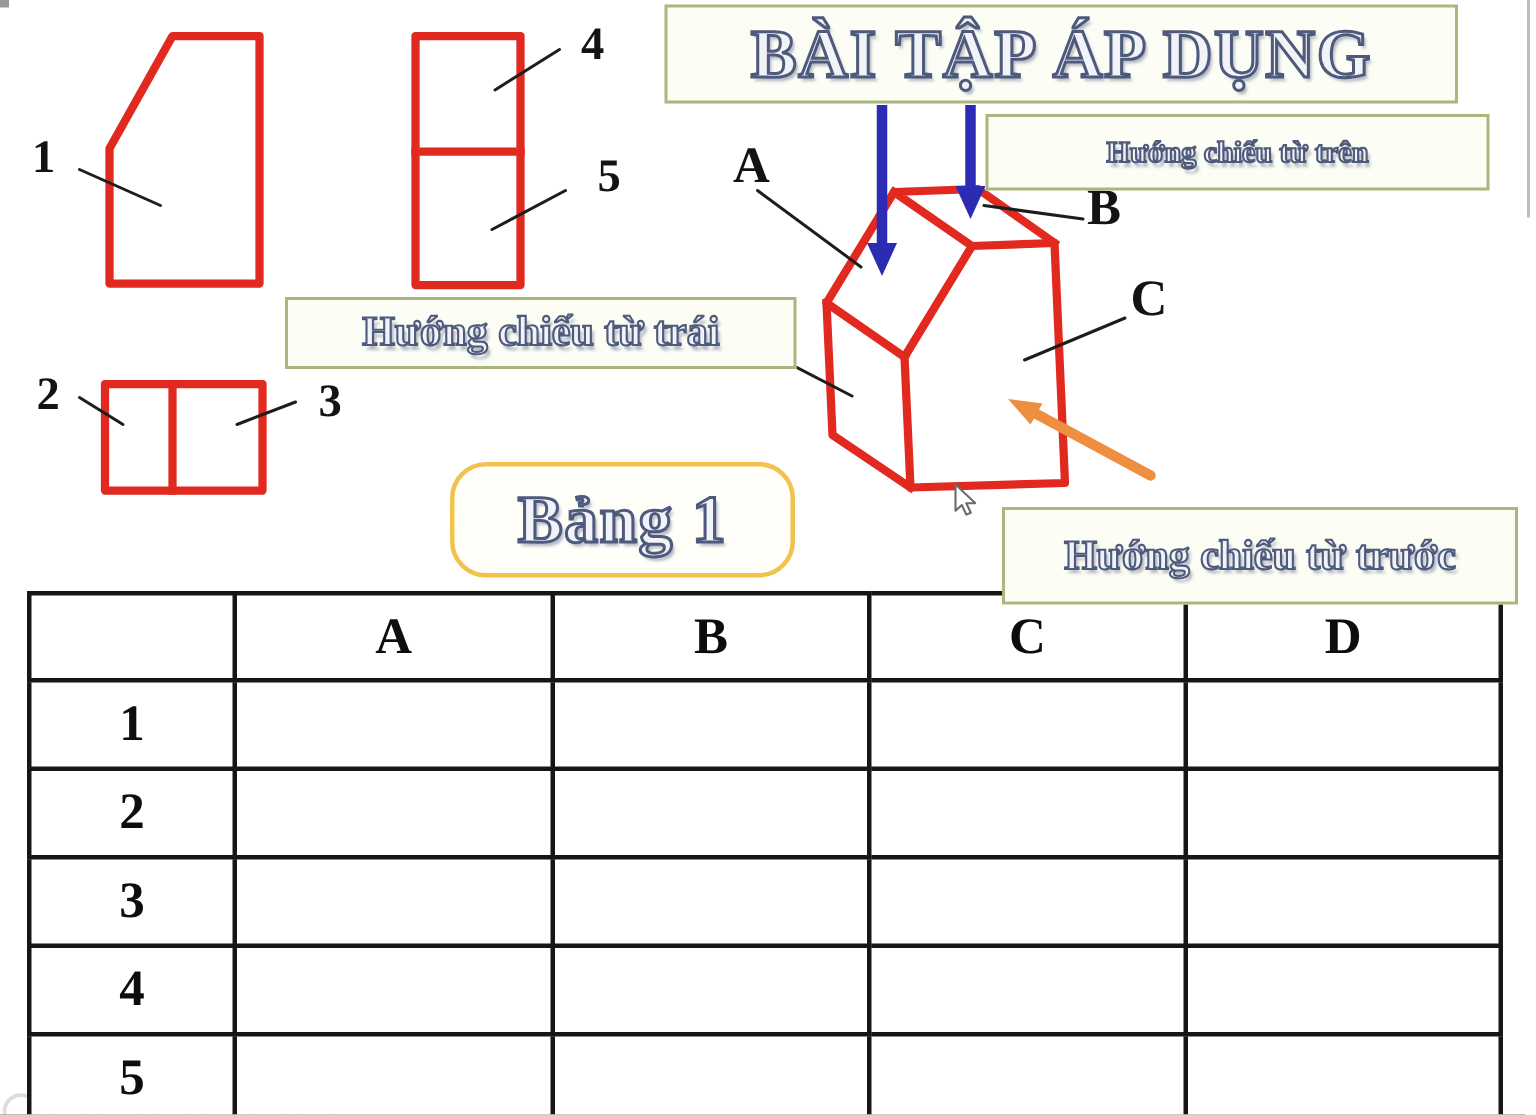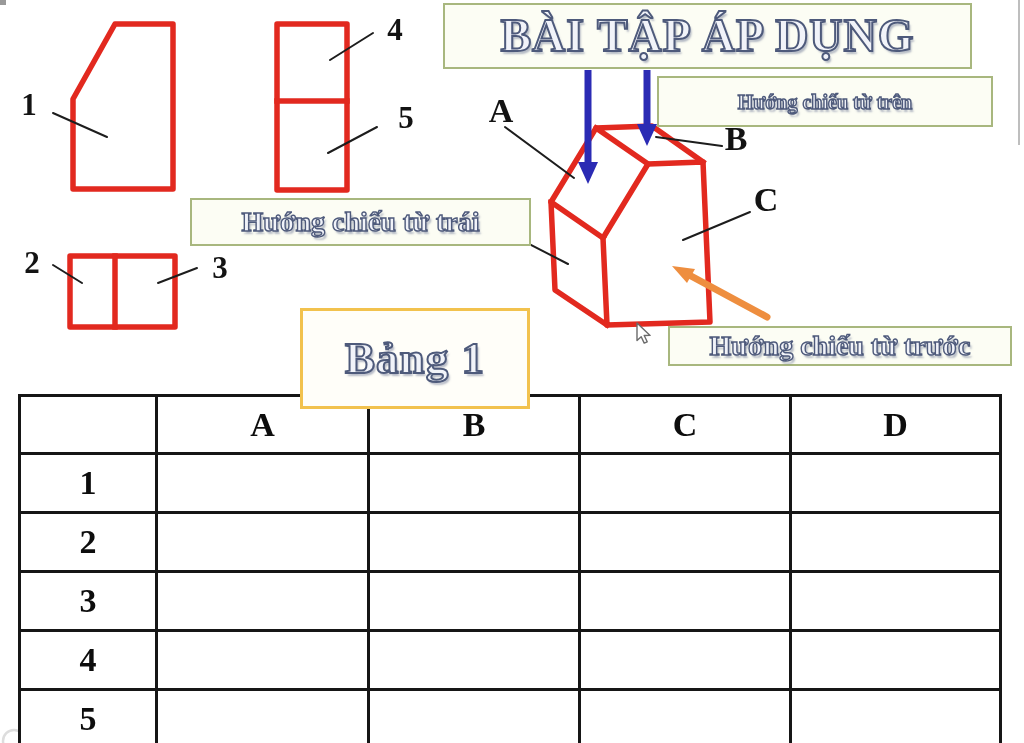--- a/index.html
+++ b/index.html
@@ -131,25 +131,25 @@
   </div>
 
   <div class="callout" style="left:657px;top:76px;width:336px;height:51px;">
     <span class="outline-text" style="font-size:20px;">Hướng chiếu từ trên</span>
   </div>
 
   <div class="callout" style="left:146px;top:198px;width:341px;height:48px;margin-left:44px;">
     <span class="outline-text" style="font-size:28px;">Hướng chiếu từ trái</span>
   </div>
 
-  <div class="callout" style="left:668px;top:326px;width:344px;height:40px;">
+  <div class="callout" style="left:668px;top:338px;width:344px;height:65px;">
     <span class="outline-text" style="font-size:28px;">Hướng chiếu từ trước</span>
   </div>
 
-  <div class="callout yellow" style="left:300px;top:308px;width:230px;height:101px;">
+  <div class="callout yellow" style="left:300px;top:308px;width:230px;height:77px;border-radius:24px;">
     <span class="outline-text big" style="font-size:45px;">Bảng 1</span>
   </div>
 
   <table class="answer-table">
     <colgroup>
       <col style="width:137px">
         <col style="width:212px">
         <col style="width:211px">
       <col style="width:211px">
         <col style="width:210px">

